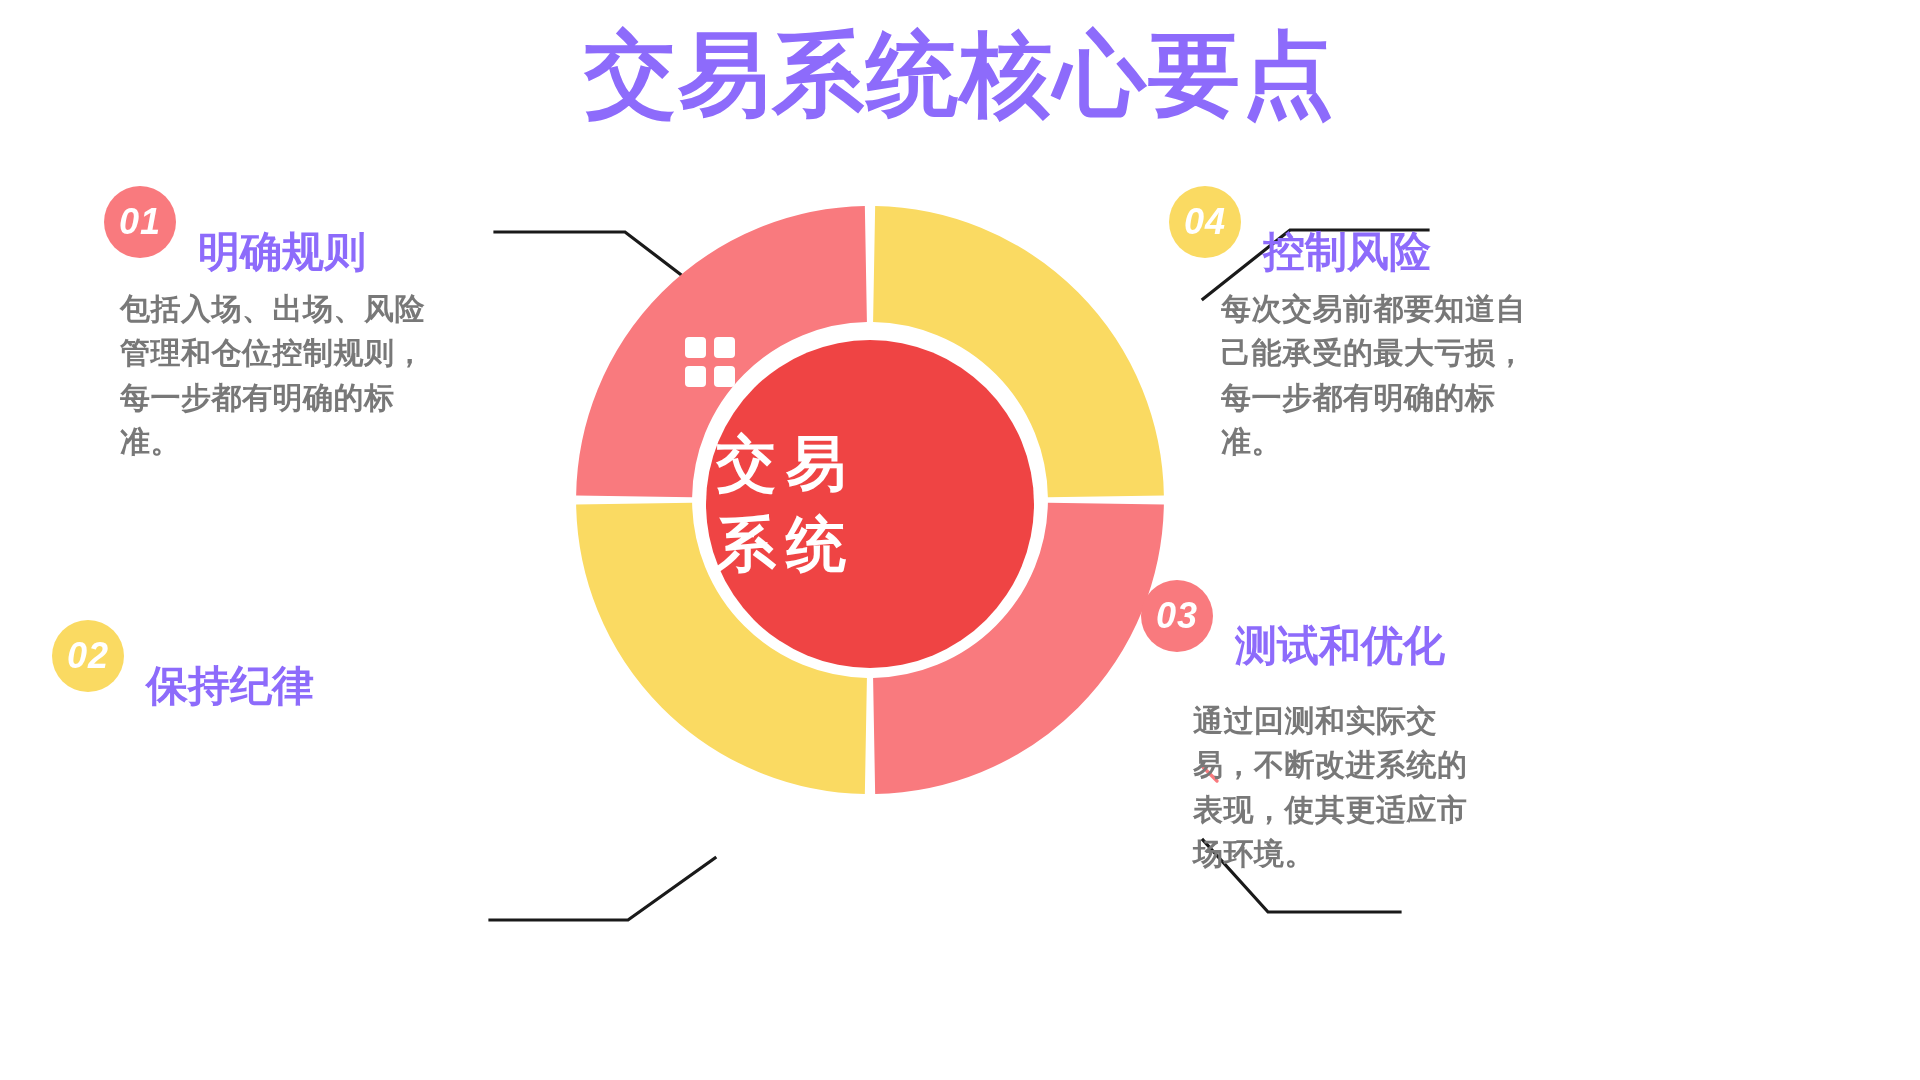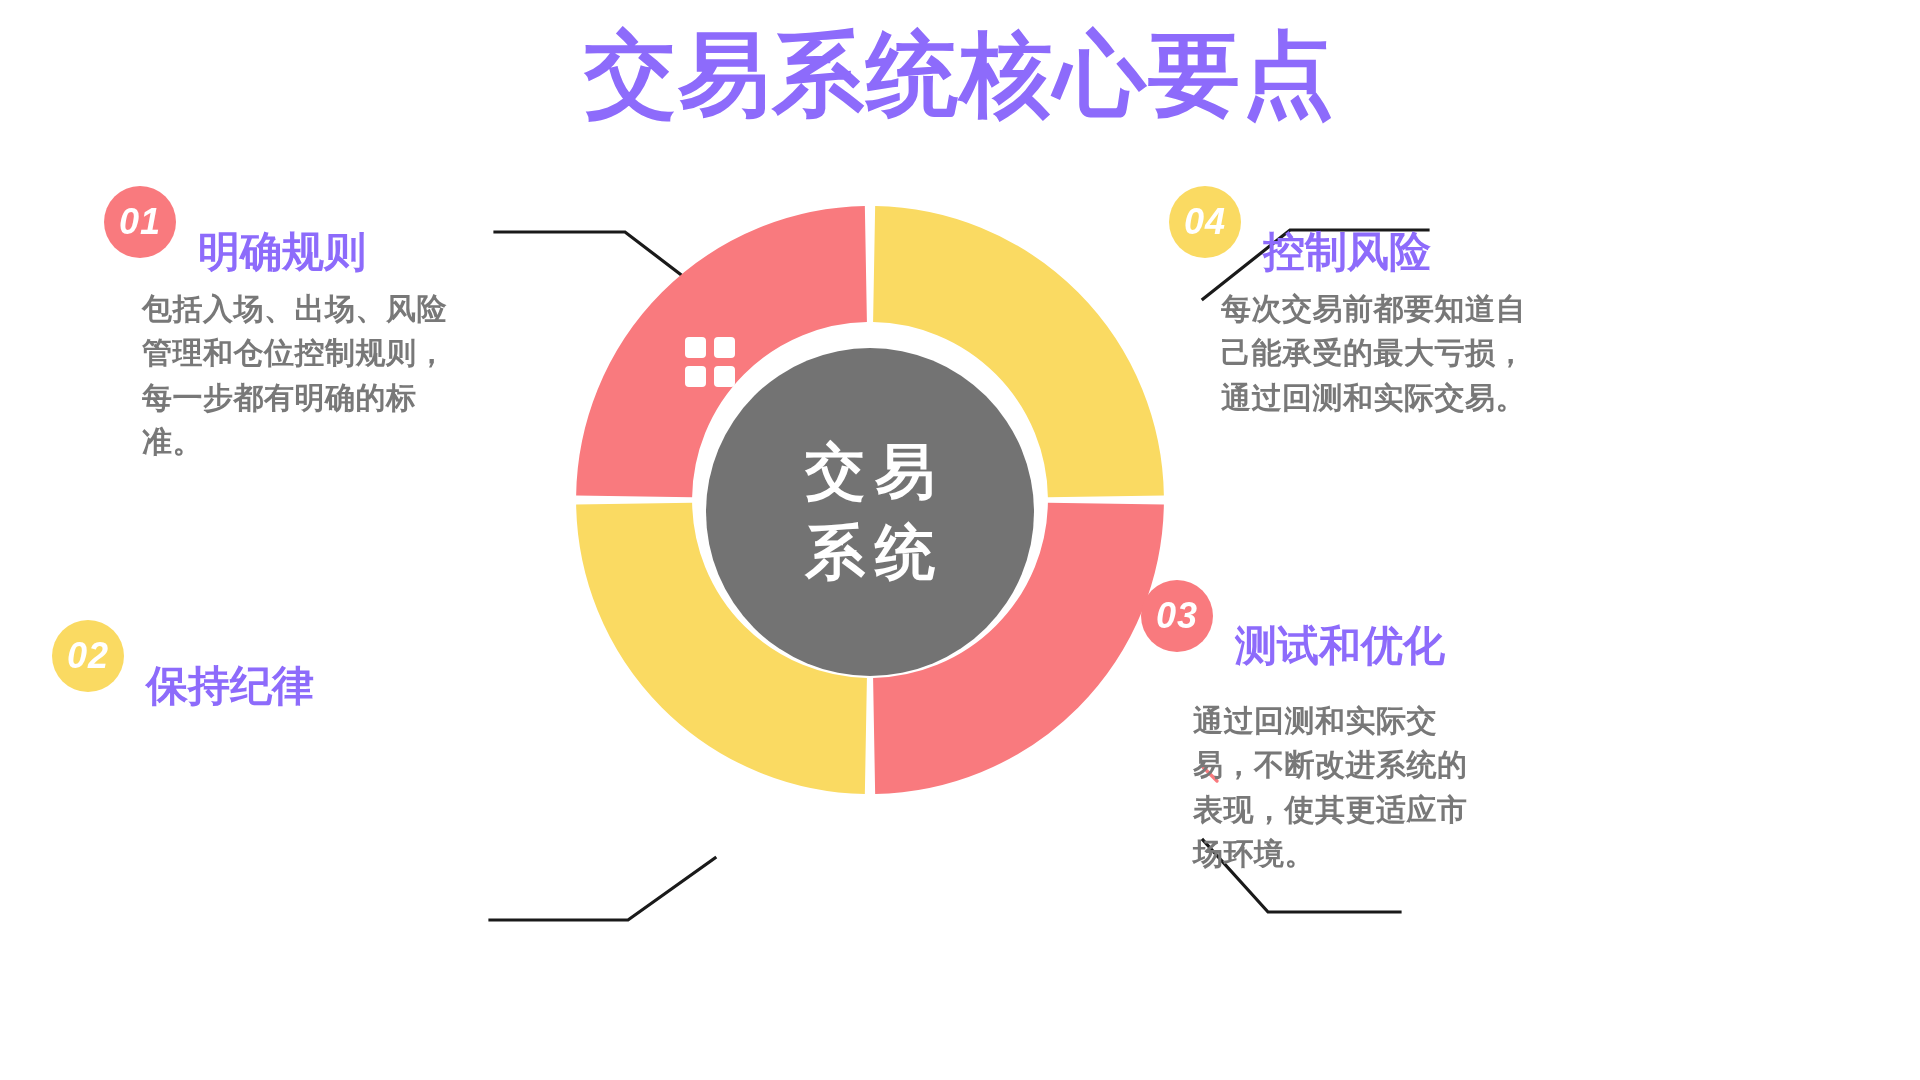--- a/index.html
+++ b/index.html
@@ -28,27 +28,26 @@
   
   .wheel{
     position:absolute;
     left:560px; top:190px;
     width:620px;height:620px;
   }
   .wheel svg{display:block;width:620px;height:620px;}
 
   .hub{
     position:absolute;
-    left:706px; top:348px;
+    left:706px; top:340px;
     width:328px;height:328px;
     border-radius:50%;
-    background:#737373;
+    background:#ef4444;
     display:flex;
     flex-direction:column;
-    align-items:center;
     justify-content:center;
     color:#ffffff;
     font-weight:bold;
     font-size:60px;
     letter-spacing:10px;
     line-height:1.35;
     text-indent:10px;
   }
   .hub span{display:block;}
 
@@ -89,21 +88,21 @@
     font-size:30px;
     font-weight:bold;
     color:#787878;
     line-height:1.48;
     letter-spacing:0.5px;
   }
 
   
   #item1{left:104px;top:186px;width:380px;}
   #item1 .item-title{margin-left:22px;}
-  #item1 .item-body{margin-left:38px;margin-top:14px;width:310px;}
+  #item1 .item-body{margin-left:16px;margin-top:14px;width:310px;}
 
   
   #item2{left:52px;top:620px;width:400px;}
   #item2 .item-title{margin-left:22px;}
   #item2 .item-body{margin-left:50px;margin-top:14px;width:310px;}
 
   
   #item3{left:1141px;top:580px;width:400px;}
   #item3 .item-title{margin-left:22px;}
   #item3 .item-body{margin-left:52px;margin-top:32px;width:300px;}
@@ -211,16 +210,16 @@
       <div class="item-title">测试和优化</div>
     </div>
     <div class="item-body">通过回测和实际交易，不断改进系统的表现，使其更适应市场环境。</div>
   </div>
 
   <div class="item" id="item4">
     <div class="item-head">
       <div class="badge yellow">04</div>
       <div class="item-title">控制风险</div>
     </div>
-    <div class="item-body">每次交易前都要知道自己能承受的最大亏损，通过回测和实际交易。</div>
+    <div class="item-body">每次交易前都要知道自己能承受的最大亏损，每一步都有明确的标准。</div>
   </div>
 
 </div>
 
 </body></html>

